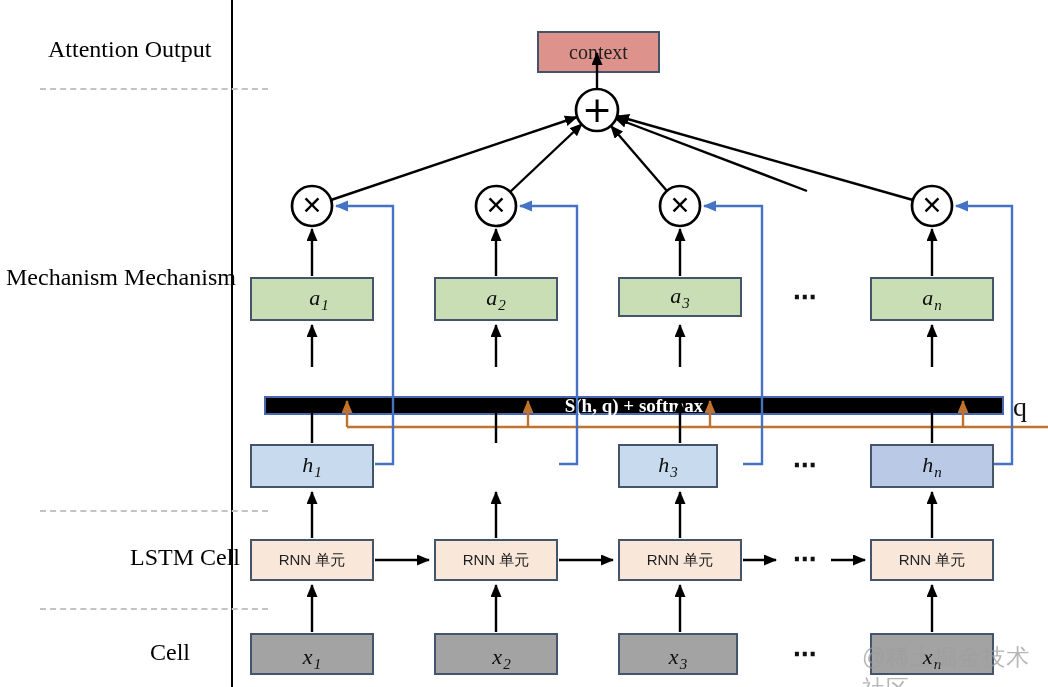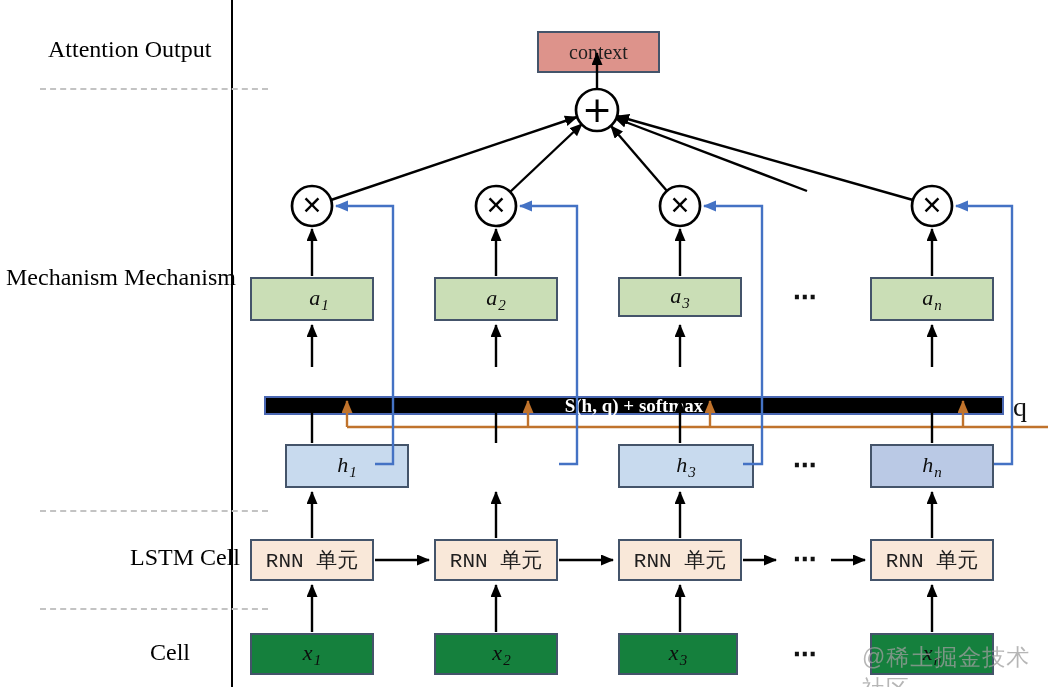--- a/index.html
+++ b/index.html
@@ -5,23 +5,23 @@
   html,body{margin:0;padding:0;background:#ffffff;}
   #canvas{position:relative;width:1048px;height:687px;background:#ffffff;overflow:hidden;
           font-family:"Liberation Serif","DejaVu Serif",serif;}
   .box{position:absolute;box-sizing:border-box;border:2.6px solid #44546a;
        display:flex;align-items:center;justify-content:center;z-index:1;}
   .ctx-box{background:#dd938b;}
   .a-box{background:#cadeb6;}
   .h-box{background:#c8daee;}
   .hn-box{background:#bac9e5;}
   .rnn-box{background:#f9e8d9;}
-  .x-box{background:#15803d;}
+  .x-box{background:#a3a3a3;align-items:flex-end;}
   .plain-label{font-size:20px;color:#1f1f1f;font-family:"Liberation Serif","DejaVu Serif",serif;}
-  .rnn-label{font-size:21px;color:#1f1f1f;font-family:Liberation Mono, monospace;}
+  .rnn-label{font-size:15px;color:#1f1f1f;font-family:Liberation Sans, sans-serif;}
   .mvar{font-family:"Liberation Serif","DejaVu Serif",serif;font-style:italic;font-size:22px;color:#0d0d0d;}
   .mvar .sub{font-size:15px;vertical-align:-5px;margin-left:1px;}
   .softmax-bar{position:absolute;box-sizing:border-box;background:#000000;border:2.2px solid #4a67b2;
        display:flex;align-items:center;justify-content:center;z-index:1;}
   .softmax-bar span{color:#ffffff;font-weight:bold;font-size:19px;
        font-family:"Liberation Serif","DejaVu Serif",serif;}
   .sidebar-label{position:absolute;font-size:24px;color:#000;white-space:nowrap;z-index:1;}
   .vline{position:absolute;left:231px;top:0;width:2px;height:687px;background:#000;z-index:1;}
   .dash{position:absolute;height:0;border-top:2px dashed #c3c3c3;z-index:1;}
   .ellipsis{position:absolute;width:44px;text-align:center;font-family:"DejaVu Sans",sans-serif;
@@ -64,24 +64,24 @@
     <span class="mvar"><span>a</span><span class="sub">3</span></span>
   </div>
   <div class="box a-box" style="left:870px;top:277px;width:124px;height:44px;">
     <span class="mvar"><span>a</span><span class="sub">n</span></span>
   </div>
 
   <div class="softmax-bar" style="left:264px;top:368px;width:740px;height:19px;margin-top:28px;">
     <span>S(h, q) + softmax</span>
   </div>
 
-  <div class="box h-box" style="left:250px;top:444px;width:124px;height:44px;margin-left:35px;">
+  <div class="box h-box" style="left:250px;top:444px;width:124px;height:44px;">
     <span class="mvar"><span>h</span><span class="sub">1</span></span>
   </div>
-  <div class="box h-box" style="left:618px;top:444px;width:136px;height:44px;">
+  <div class="box h-box" style="left:618px;top:444px;width:100px;height:44px;">
     <span class="mvar"><span>h</span><span class="sub">3</span></span>
   </div>
   <div class="box hn-box" style="left:870px;top:444px;width:124px;height:44px;">
     <span class="mvar"><span>h</span><span class="sub">n</span></span>
   </div>
 
   <div class="box rnn-box" style="left:250px;top:539px;width:124px;height:42px;">
     <span class="rnn-label">RNN 单元</span>
   </div>
   <div class="box rnn-box" style="left:434px;top:539px;width:124px;height:42px;">

